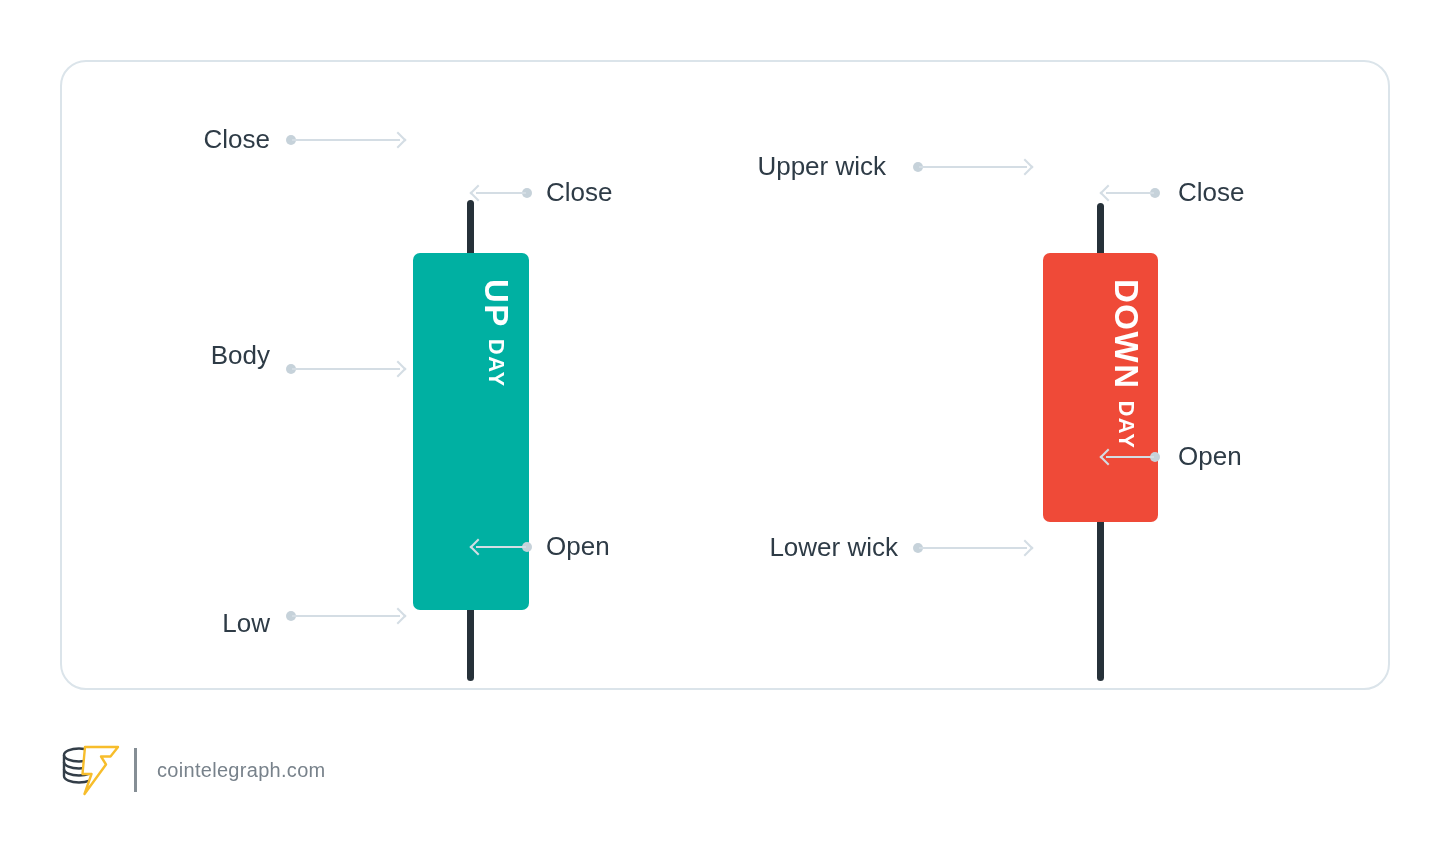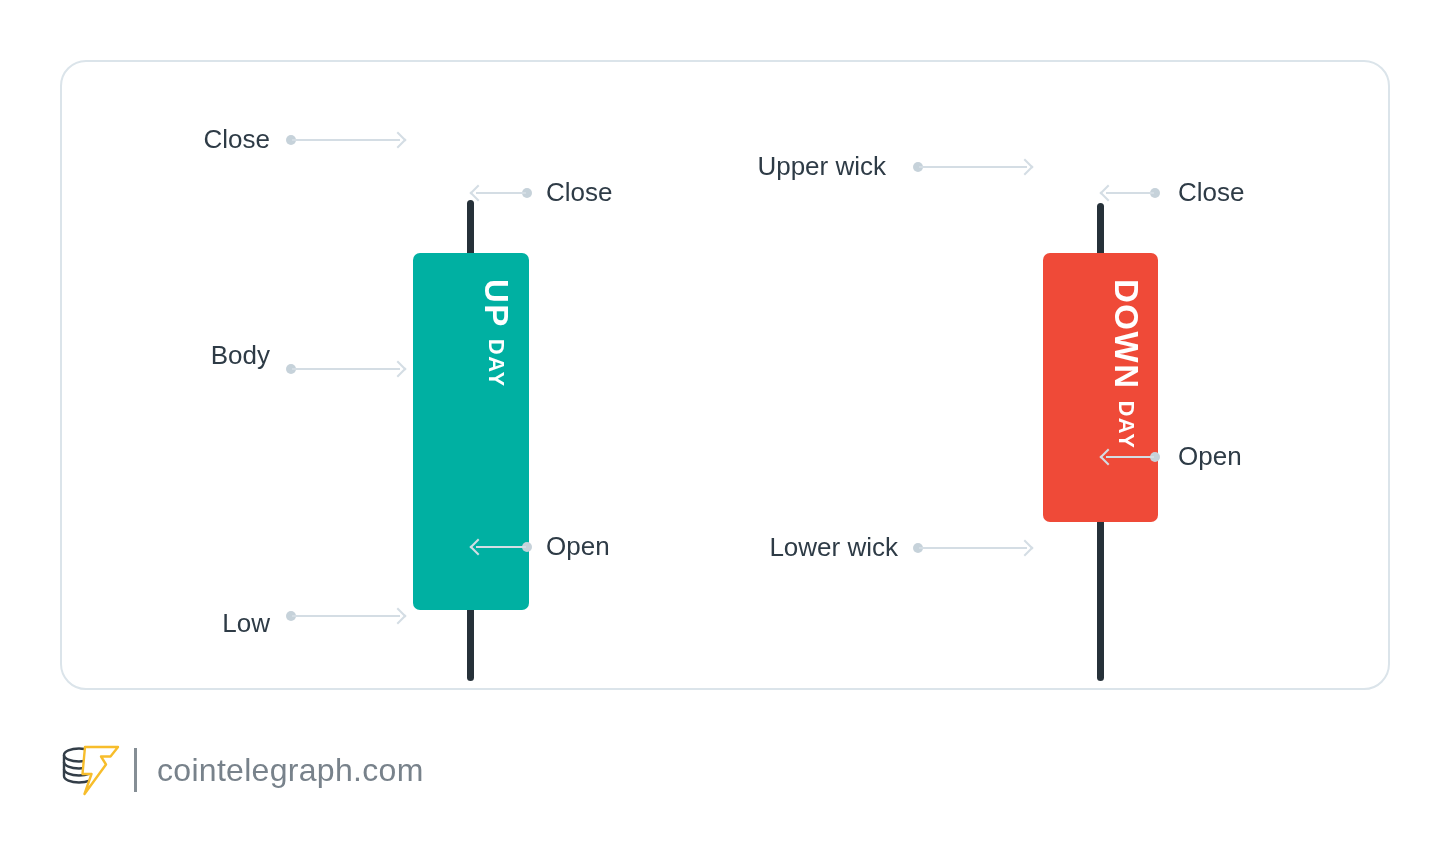--- a/index.html
+++ b/index.html
@@ -41,21 +41,21 @@
     border-top:2px solid #d4dde4;border-right:2px solid #d4dde4;
   }
   .arrow.rightward .dot{left:0;}
   .arrow.rightward .head{right:2px;transform:translateY(-50%) rotate(45deg);}
   .arrow.leftward .dot{right:0;}
   .arrow.leftward .head{left:2px;transform:translateY(-50%) rotate(225deg);}
   .arrow.over{z-index:5;}
   
   .footer{position:absolute;left:56px;top:742px;height:56px;display:flex;align-items:center;}
   .footer .divider{width:3px;height:44px;background:#858e95;margin-left:12px;}
-  .footer .site{margin-left:20px;font-size:32px;color:#78828b;letter-spacing:0.3px;}
+  .footer .site{margin-left:20px;font-size:20px;color:#78828b;letter-spacing:0.3px;}
 </style>
 </head>
 <body>
 
 <div class="stage">
 
   <div class="card">
 
     <div class="wick up"></div>
     <div class="body up">

